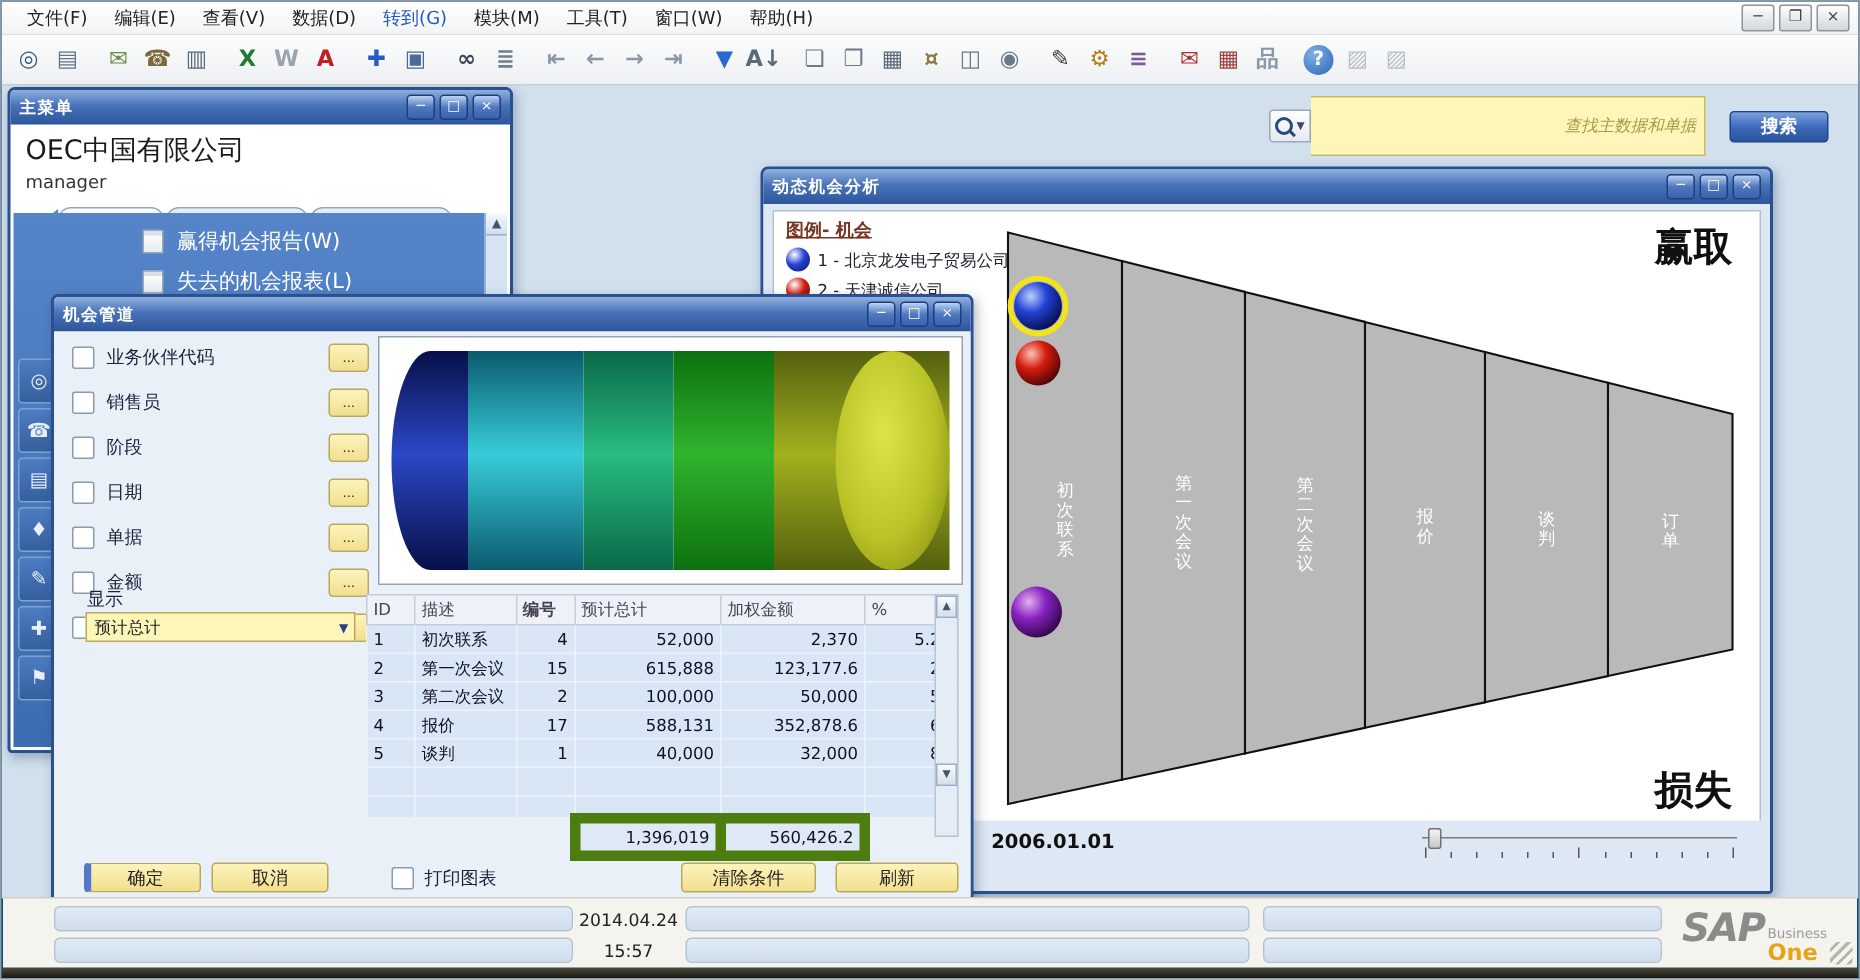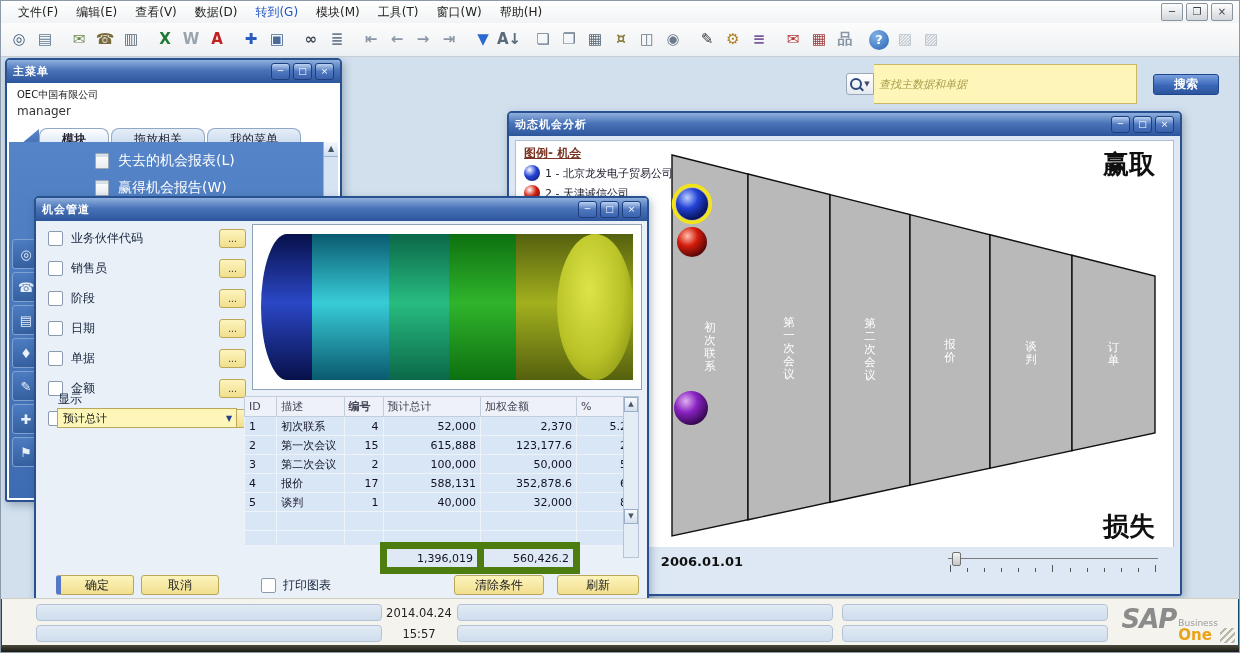--- a/index.html
+++ b/index.html
@@ -32,21 +32,21 @@
   .titlebar{height:23px;border-radius:3px 3px 0 0;display:flex;align-items:center;padding:0 6px;
     background:linear-gradient(#8fb0de 0%,#4973b8 45%,#2d559c 100%);text-align:center;}
   .title-text{color:#fff;font-size:11px;font-weight:600;letter-spacing:1px;}
   .tb-btns{margin-left:auto;display:flex;}
   .bluebtn{width:17px;height:15px;margin-left:3px;border:1px solid #1e3f7e;border-radius:3px;
     background:linear-gradient(#bcd3f2,#5078c0 50%,#3a62ae);display:grid;place-items:center;
     color:#fff;font-size:9px;line-height:1;}
   
   #mainmenu{left:4px;top:2px;width:333px;height:440px;z-index:10;background:#fff;}
   .mm-head{padding:5px 10px 0;}
-  .mm-company{font-size:10px;color:#1a1a1a;}
+  .mm-company{font-size:18px;color:#1a1a1a;}
   .mm-user{font-size:12px;color:#333;margin-top:2px;}
   .mm-tabs{display:flex;margin:9px 0 0 8px;align-items:flex-end;height:22px;}
   .tab-wedge{width:24px;height:20px;background:linear-gradient(#5a86c6,#3e6cb2);
     clip-path:polygon(100% 0,100% 100%,0 100%);}
   .tab{height:20px;line-height:20px;padding:0 22px;font-size:12px;color:#223;
     border:1px solid #8fa8c4;border-bottom:none;border-radius:8px 8px 0 0;margin-right:2px;
     background:linear-gradient(#e6eef8,#c0d4ea);}
   .tab.active{background:linear-gradient(#fdfeff,#d2e2f4);font-weight:600;}
   .mm-panel{position:absolute;top:82px;left:2px;right:2px;bottom:2px;
     background:linear-gradient(180deg,#5585c8,#3e6cb2);overflow:hidden;}
@@ -133,21 +133,21 @@
   .printchk span.lbl{margin-left:7px;color:#15233c;}
   
   .search-panel{position:absolute;left:845px;top:8px;display:flex;align-items:center;z-index:5;}
   .search-mag{width:26px;height:20px;background:linear-gradient(#fff,#e4eaf0);border:1px solid #9aa8b8;
     border-radius:3px 0 0 3px;display:flex;align-items:center;justify-content:center;}
   .mag{width:8px;height:8px;border:2px solid #2a4a7a;border-radius:50%;position:relative;}
   .mag::after{content:'';position:absolute;width:5px;height:2px;background:#2a4a7a;
     transform:rotate(45deg);right:-4px;bottom:-2px;}
   .mag-caret{font-size:7px;color:#446;margin-left:2px;}
   .search-input{width:252px;height:18px;background:#fdf6b8;border:1px solid #c9b964;border-left:none;
-    font-size:11px;padding:10px 5px;outline:none;}
+    font-size:11px;padding:10px 5px;outline:none;text-align:right;}
   .search-input::placeholder{color:#a89a48;font-style:italic;font-family:"DejaVu Serif",serif;}
   .search-btn{margin-left:16px;width:66px;height:21px;background:linear-gradient(#7aa0dc,#3a67b8 55%,#2d559c);
     border:1px solid #1d4690;border-radius:3px;color:#fff;font-size:12px;font-weight:bold;}
   
   .statusbar{position:absolute;left:1px;right:1px;bottom:7px;height:46px;background:#f4f3ee;
     border-top:1px solid #cfcfc6;z-index:40;}
   .sfield{position:absolute;height:15px;border:1px solid #b3c3d6;border-radius:4px;
     background:linear-gradient(#e2ebf5,#cfdded);}
   .srow1{top:5px;} .srow2{top:26px;}
   .sf1{left:34px;width:344px;} .sf2{left:455px;width:374px;} .sf3{left:840px;width:264px;}
@@ -327,25 +327,25 @@
       <div class="mm-tabs">
         <div class="tab-wedge"></div>
       <div class="tab active">模块</div>
           <div class="tab">拖放相关</div>
           <div class="tab">我的菜单</div>
         </div>
       <div class="mm-panel">
         <div class="mm-items">
             <div class="mm-item">
               <span class="doc-icon"></span>
-              <span class="mm-label">失去的机会报表(L)</span>
+              <span class="mm-label">赢得机会报告(W)</span>
             </div>
             <div class="mm-item">
               <span class="doc-icon"></span>
-              <span class="mm-label">赢得机会报告(W)</span>
+              <span class="mm-label">失去的机会报表(L)</span>
             </div>
           </div>
         <div class="mm-scroll">
           <div class="mm-scroll-up">▲</div>
         </div>
       <div class="mod-ico" style="top: 97px;">◎</div>
           <div class="mod-ico" style="top: 130px;">☎</div>
           <div class="mod-ico" style="top: 163px;">▤</div>
           <div class="mod-ico" style="top: 196px;">♦</div>
           <div class="mod-ico" style="top: 229px;">✎</div>

